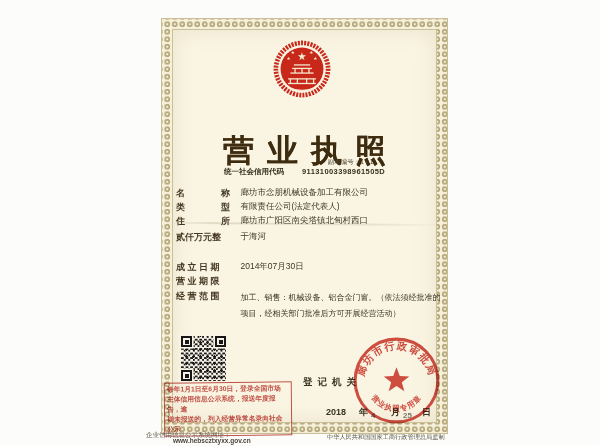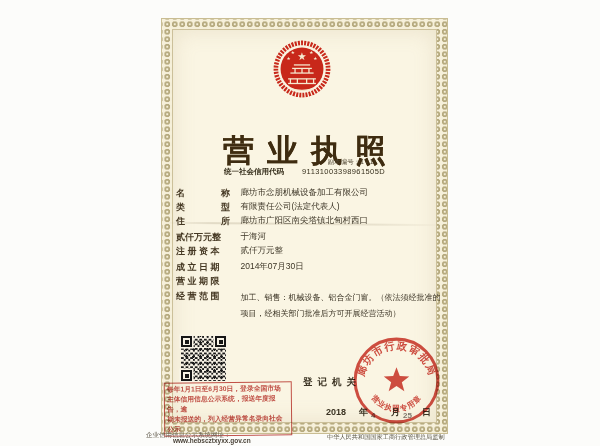--- a/index.html
+++ b/index.html
@@ -22,21 +22,21 @@
   
   .emblem{left:100px;top:8px;width:58px;height:62px;}
 
   
   .title{left:0;right:0;top:72px;text-align:center;font-size:31px;font-weight:bold;
         color:#3e2c11;letter-spacing:13px;padding-left:13px;text-shadow:0 0 .6px #5a431c;margin-top:28px;}
   .subtitle{left:0;right:0;top:110px;text-align:center;font-size:14px;font-weight:bold;
         color:#272013;letter-spacing:4px;padding-left:4px;}
   .copyno{left:0;right:0;top:128px;text-align:center;padding-left:92px;font-size:6.5px;color:#4e4430;}
   .creditline{left:0;right:0;top:137px;text-align:center;font-size:7.5px;font-weight:bold;color:#37301d;}
-  .creditline .code{font-weight:normal;letter-spacing:.4px;margin-left:16px;}
+  .creditline .code{font-weight:bold;letter-spacing:.4px;margin-left:16px;}
 
   
   .row{position:absolute;left:3px;right:2px;height:12px;white-space:nowrap;}
   .lb{display:inline-block;width:60px;font-size:9px;font-weight:bold;color:#453823;vertical-align:top;}
   .vl{display:inline-block;font-size:8.5px;color:#3c3526;vertical-align:top;}
   .row-scope .vl{white-space:normal;width:200px;line-height:16px;font-size:8px;}
 
   
   .qr{left:8px;top:306px;width:45px;height:45px;background-color:#f8f3e6;
       background-image:conic-gradient(#1b1b1b 25%,rgba(0,0,0,0) 0 50%,#1b1b1b 0 75%,rgba(0,0,0,0) 0),
@@ -113,24 +113,20 @@
         <span class="vl">有限责任公司(法定代表人)</span>
       </div>
       <div class="row" style="top:185px">
         <span class="lb">住　　　　所</span>
         <span class="vl">廊坊市广阳区南尖塔镇北甸村西口</span>
       </div>
       <div class="row" style="top:201px">
         <span class="lb">贰仟万元整</span>
         <span class="vl">于海河</span>
       </div>
-      <div class="row" style="top:215px">
-        <span class="lb">注 册 资 本</span>
-        <span class="vl">贰仟万元整</span>
-      </div>
       <div class="row" style="top:231px">
         <span class="lb">成 立 日 期</span>
         <span class="vl">2014年07月30日</span>
       </div>
       <div class="row" style="top:245px">
         <span class="lb">营 业 期 限</span>
         <span class="vl"></span>
       </div>
       <div class="row row-scope" style="top:260px">
         <span class="lb">经 营 范 围</span>

